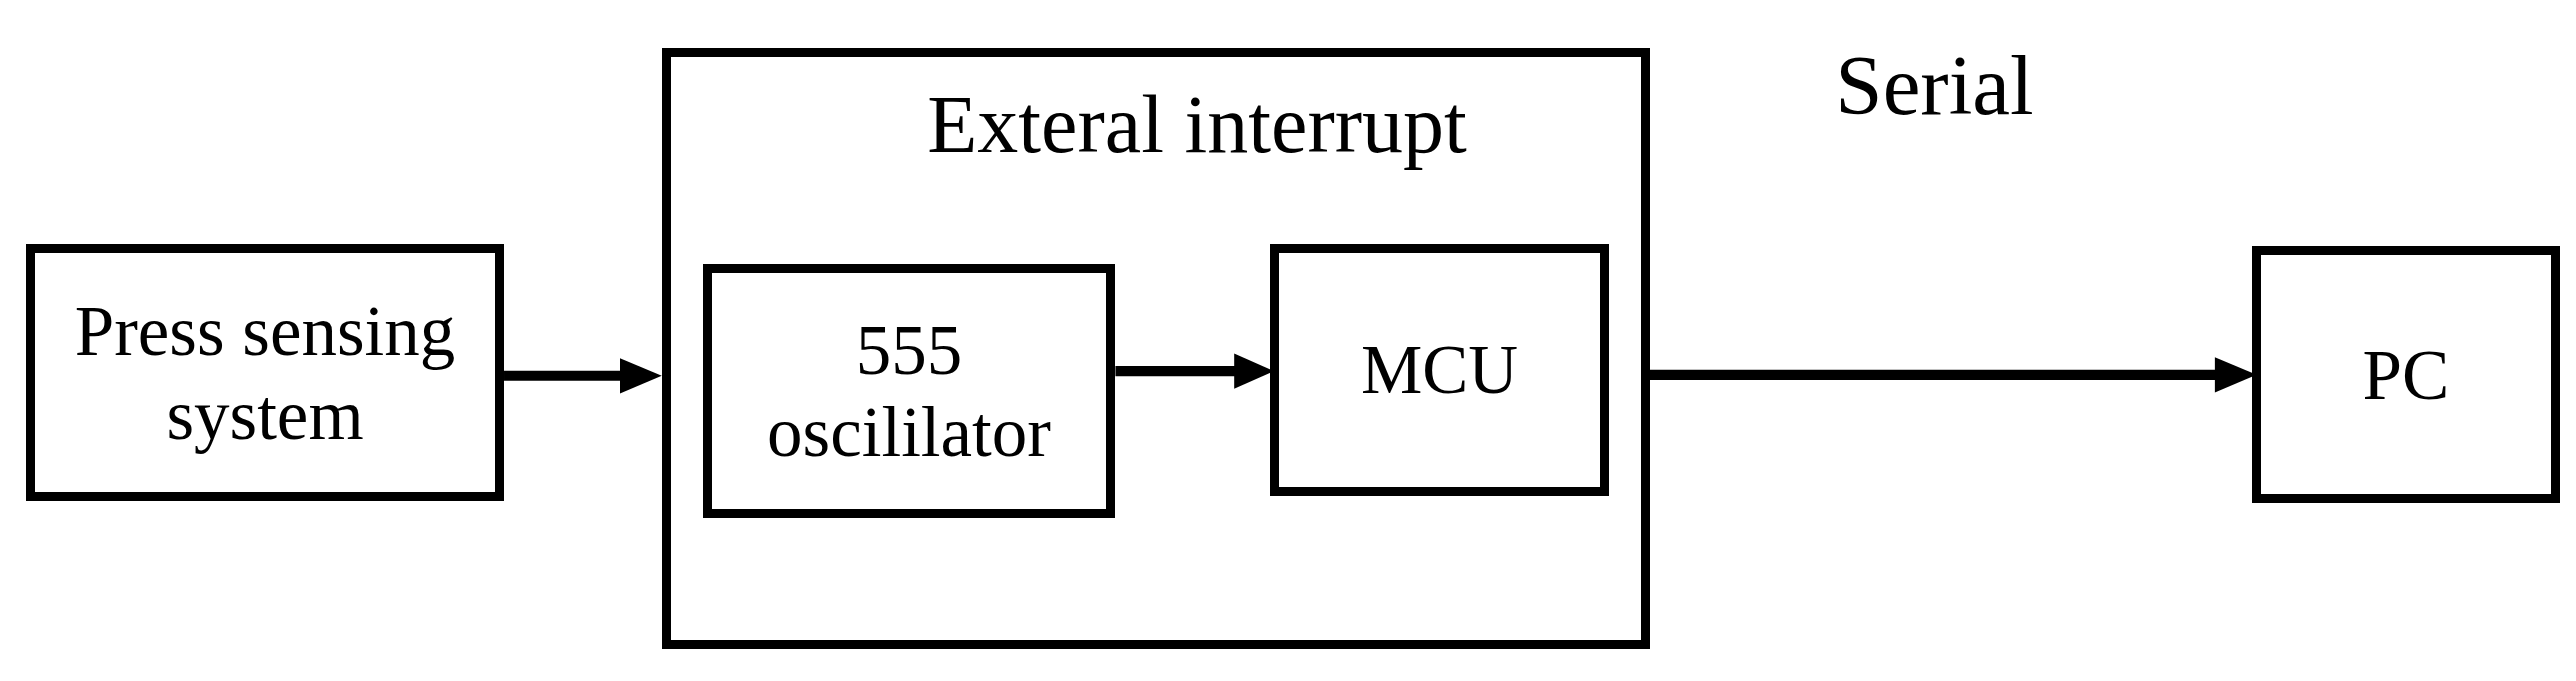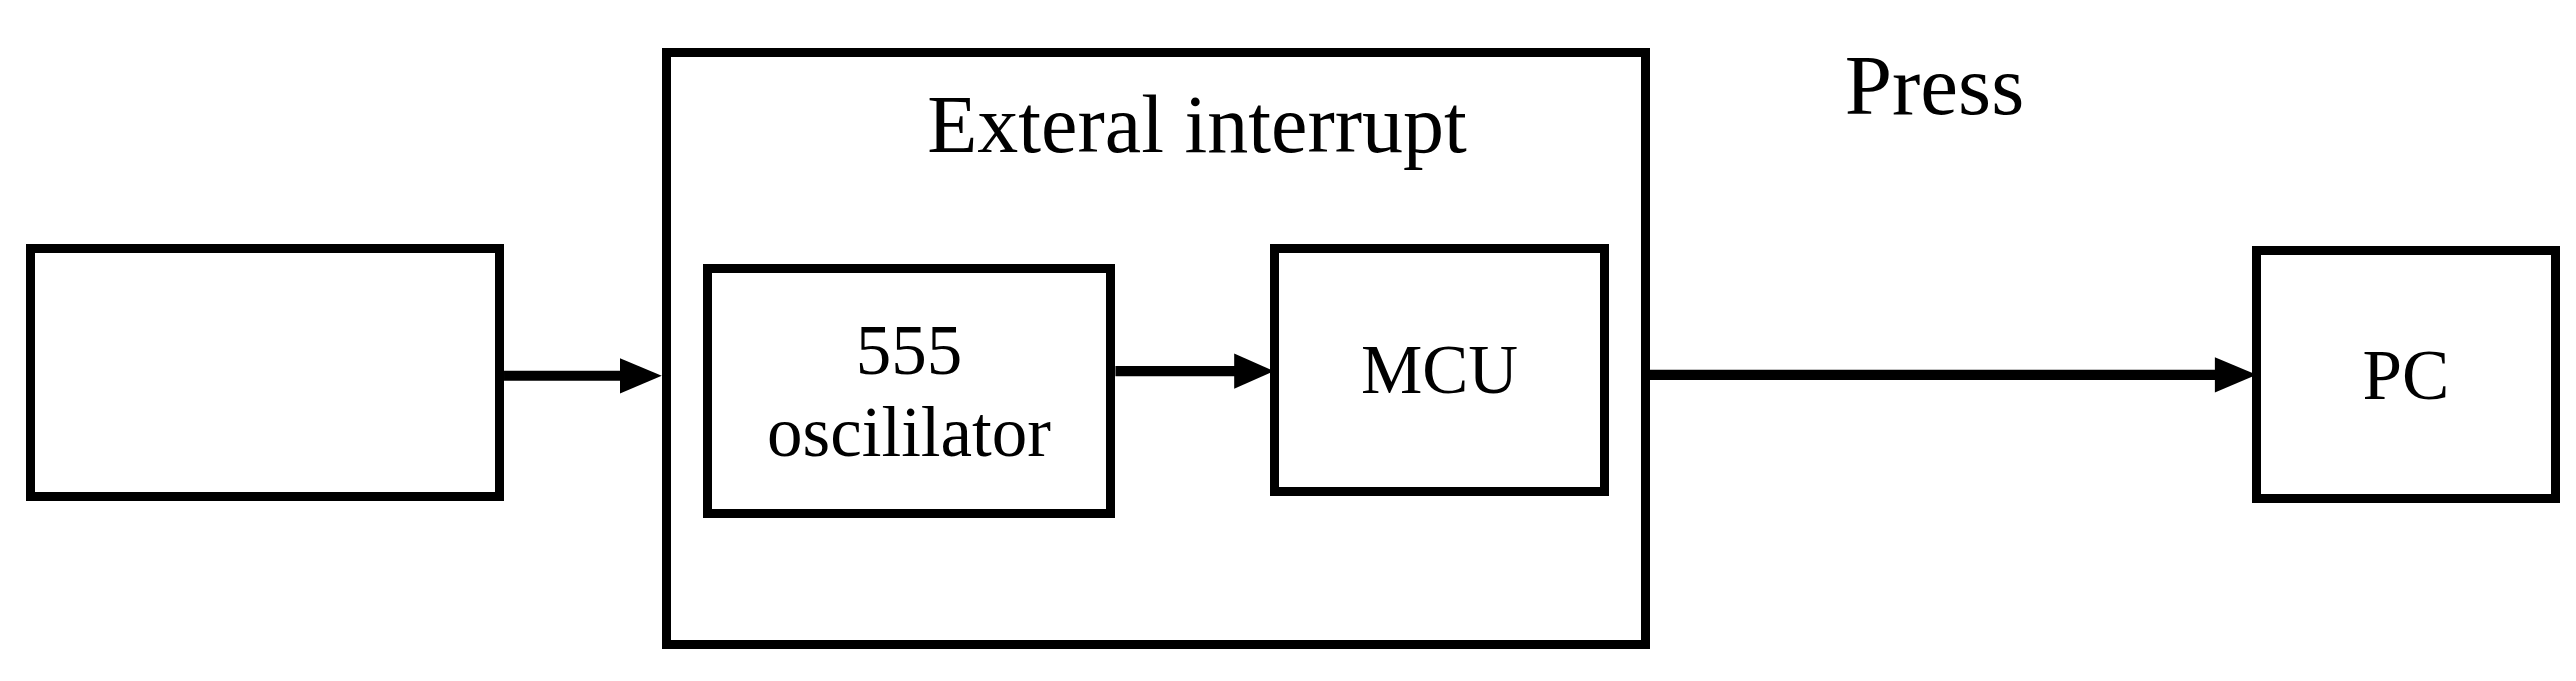--- a/index.html
+++ b/index.html
@@ -56,25 +56,27 @@
 
 <div class="canvas">
 
   <div class="box box-outer"></div>
 
   <div class="big-label label-interrupt">
     <span>Exteral interrupt</span>
   </div>
 
   <div class="big-label label-serial">
-    <span>Press</span>
+    <span>Serial</span>
   </div>
 
   <div class="box box-press">
     <div class="block-text">
+      <span>Press sensing</span>
+      <span>system</span>
     </div>
   </div>
 
   <div class="box box-osc">
     <div class="block-text">
       <span>555</span>
       <span>oscililator</span>
     </div>
   </div>
 

